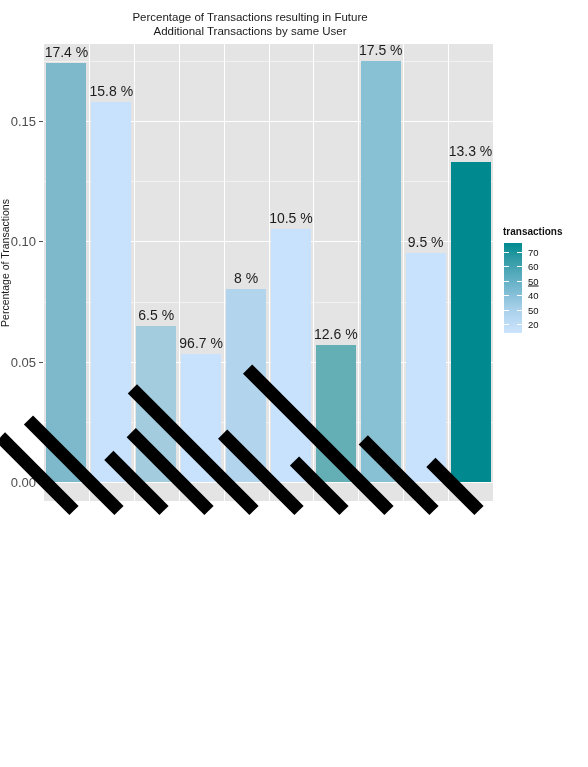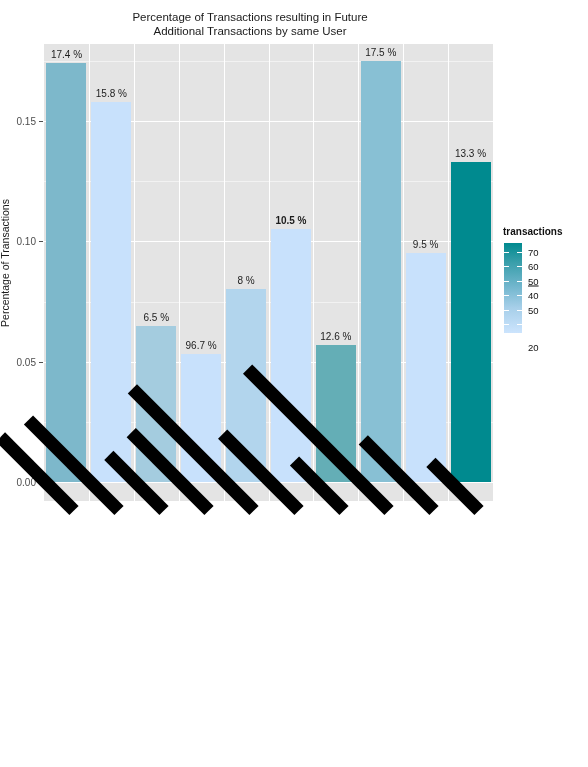--- a/index.html
+++ b/index.html
@@ -67,33 +67,33 @@
     background: #ffffff;
   }
 
   .bar {
     position: absolute;
     bottom: 0;
   }
 
   .bar-label {
     position: absolute;
-    font-size: 10px;
+    font-size: 14px;
     color: #1c1c1c;
     white-space: nowrap;
     text-align: center;
   }
 
   
   .y-tick-label {
     position: absolute;
     right: 0;
     width: 32px;
     text-align: right;
-    font-size: 10px;
+    font-size: 13px;
     color: #4d4d4d;
     transform: translateY(-50%);
   }
   .y-tick-mark {
     position: absolute;
     width: 4px;
     height: 1px;
     background: #4d4d4d;
   }
   #y-axis-title {
@@ -239,21 +239,21 @@
       <div class="bar-label" style="left: -11.5305px; width: 67.961px; bottom: 421.747px;">17.4 %</div>
       <div class="bar" style="left: 47.3695px; width: 39.961px; height: 380.242px; background: rgb(200, 225, 252);"></div>
       <div class="bar-label" style="left: 33.3695px; width: 67.961px; bottom: 383.242px;">15.8 %</div>
       <div class="bar" style="left: 92.2695px; width: 39.961px; height: 156.429px; background: rgb(164, 204, 223);"></div>
       <div class="bar-label" style="left: 78.2695px; width: 67.961px; bottom: 159.429px;">6.5 %</div>
       <div class="bar" style="left: 137.169px; width: 39.961px; height: 127.549px; background: rgb(200, 225, 252);"></div>
       <div class="bar-label" style="left: 123.169px; width: 67.961px; bottom: 130.549px;">96.7 %</div>
       <div class="bar" style="left: 182.069px; width: 39.961px; height: 192.527px; background: rgb(178, 213, 237);"></div>
       <div class="bar-label" style="left: 168.069px; width: 67.961px; bottom: 195.527px;">8 %</div>
       <div class="bar" style="left: 226.969px; width: 39.961px; height: 252.692px; background: rgb(200, 225, 252);"></div>
-      <div class="bar-label" style="left: 212.969px; width: 67.961px; bottom: 255.692px; font-weight: bold;">10.5 %</div>
+      <div class="bar-label" style="left: 212.969px; width: 67.961px; bottom: 255.692px;">10.5 %</div>
       <div class="bar" style="left: 271.869px; width: 39.961px; height: 137.176px; background: rgb(100, 174, 182);"></div>
       <div class="bar-label" style="left: 257.869px; width: 67.961px; bottom: 140.176px;">12.6 %</div>
       <div class="bar" style="left: 316.769px; width: 39.961px; height: 421.154px; background: rgb(136, 192, 212);"></div>
       <div class="bar-label" style="left: 302.769px; width: 67.961px; bottom: 424.154px;">17.5 %</div>
       <div class="bar" style="left: 361.669px; width: 39.961px; height: 228.626px; background: rgb(200, 225, 252);"></div>
       <div class="bar-label" style="left: 347.669px; width: 67.961px; bottom: 231.626px;">9.5 %</div>
       <div class="bar" style="left: 406.57px; width: 39.961px; height: 320.077px; background: rgb(0, 138, 143);"></div>
       <div class="bar-label" style="left: 392.57px; width: 67.961px; bottom: 323.077px;">13.3 %</div>
     </div>
 
@@ -308,19 +308,19 @@
         <div class="legend-tick right" style="top: 26.2258px;"></div>
         <div class="legend-label" style="top: 40.7419px; text-decoration: underline;">50</div>
         <div class="legend-tick left" style="top: 40.7419px;"></div>
         <div class="legend-tick right" style="top: 40.7419px;"></div>
         <div class="legend-label" style="top: 55.2581px;">40</div>
         <div class="legend-tick left" style="top: 55.2581px;"></div>
         <div class="legend-tick right" style="top: 55.2581px;"></div>
         <div class="legend-label" style="top: 69.7742px;">50</div>
         <div class="legend-tick left" style="top: 69.7742px;"></div>
         <div class="legend-tick right" style="top: 69.7742px;"></div>
-        <div class="legend-label" style="top: 84.2903px; margin-top: 23px;">20</div>
+        <div class="legend-label" style="top: 84.2903px;">20</div>
         <div class="legend-tick left" style="top: 84.2903px;"></div>
         <div class="legend-tick right" style="top: 84.2903px;"></div>
       </div>
   </div>
 
 </div>
 
 </body></html>

